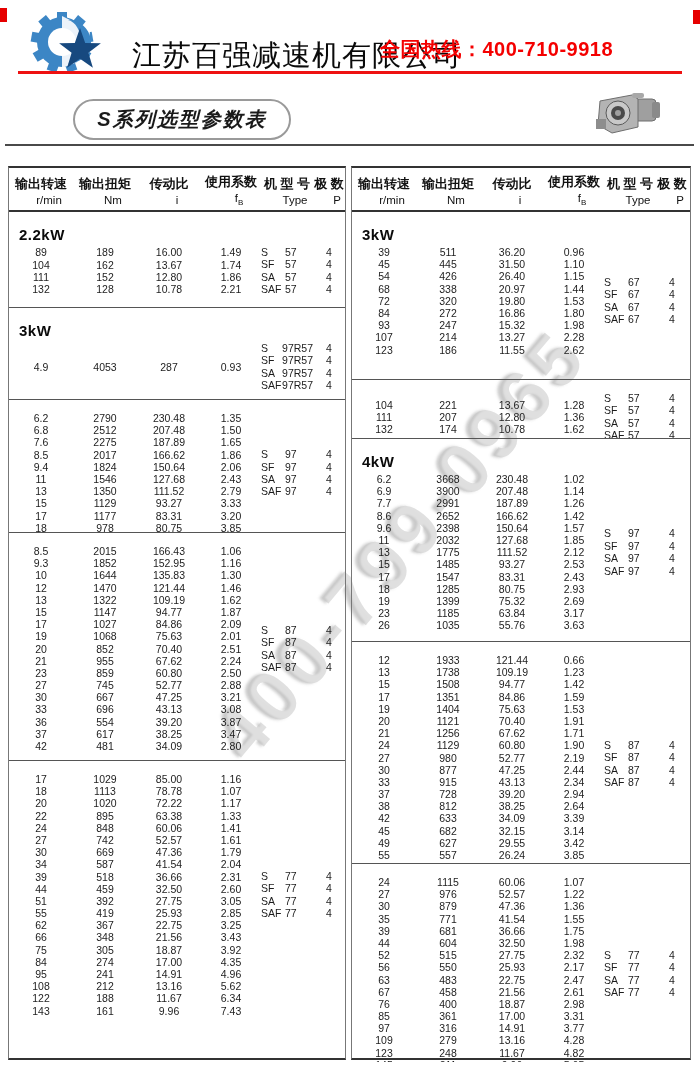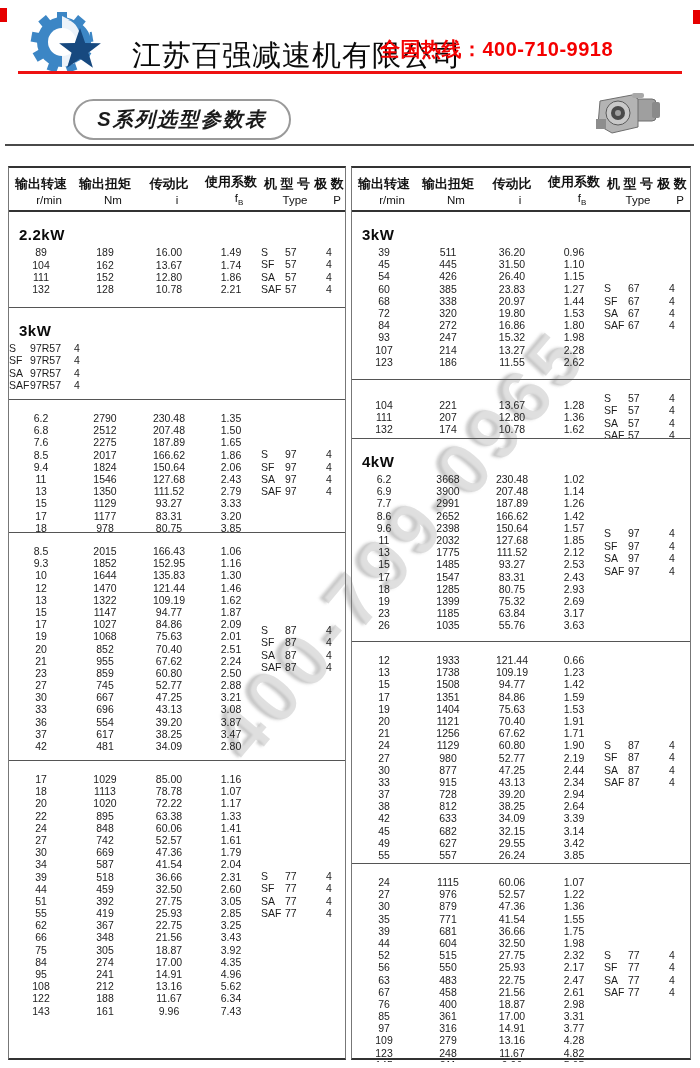--- a/index.html
+++ b/index.html
@@ -209,20 +209,28 @@
               <div class="poleline">4</div>
               <div class="poleline">4</div>
               <div class="poleline">4</div>
               <div class="poleline">4</div>
             </div>
           </div>
         </div>
         <div class="pblock" style="height: 92px;">
           <div class="power">3kW</div>
           <div class="pbody">
+            <div class="rows">
+              <div class="drow">
+                <span class="cell c0">4.9</span>
+                <span class="cell c1">4053</span>
+                <span class="cell c2">287</span>
+                <span class="cell c3">0.93</span>
+              </div>
+            </div>
             <div class="typecol">
               <div class="typeline">
                 <span class="tprefix">S</span>
                 <span class="tsize">97R57</span>
               </div>
               <div class="typeline">
                 <span class="tprefix">SF</span>
                 <span class="tsize">97R57</span>
               </div>
               <div class="typeline">
@@ -658,26 +666,20 @@
                 <span class="cell c2">31.50</span>
                 <span class="cell c3">1.10</span>
               </div>
               <div class="drow">
                 <span class="cell c0">54</span>
                 <span class="cell c1">426</span>
                 <span class="cell c2">26.40</span>
                 <span class="cell c3">1.15</span>
               </div>
               <div class="drow">
-                <span class="cell c0">60</span>
-                <span class="cell c1">385</span>
-                <span class="cell c2">23.83</span>
-                <span class="cell c3">1.27</span>
-              </div>
-              <div class="drow">
                 <span class="cell c0">68</span>
                 <span class="cell c1">338</span>
                 <span class="cell c2">20.97</span>
                 <span class="cell c3">1.44</span>
               </div>
               <div class="drow">
                 <span class="cell c0">72</span>
                 <span class="cell c1">320</span>
                 <span class="cell c2">19.80</span>
                 <span class="cell c3">1.53</span>

